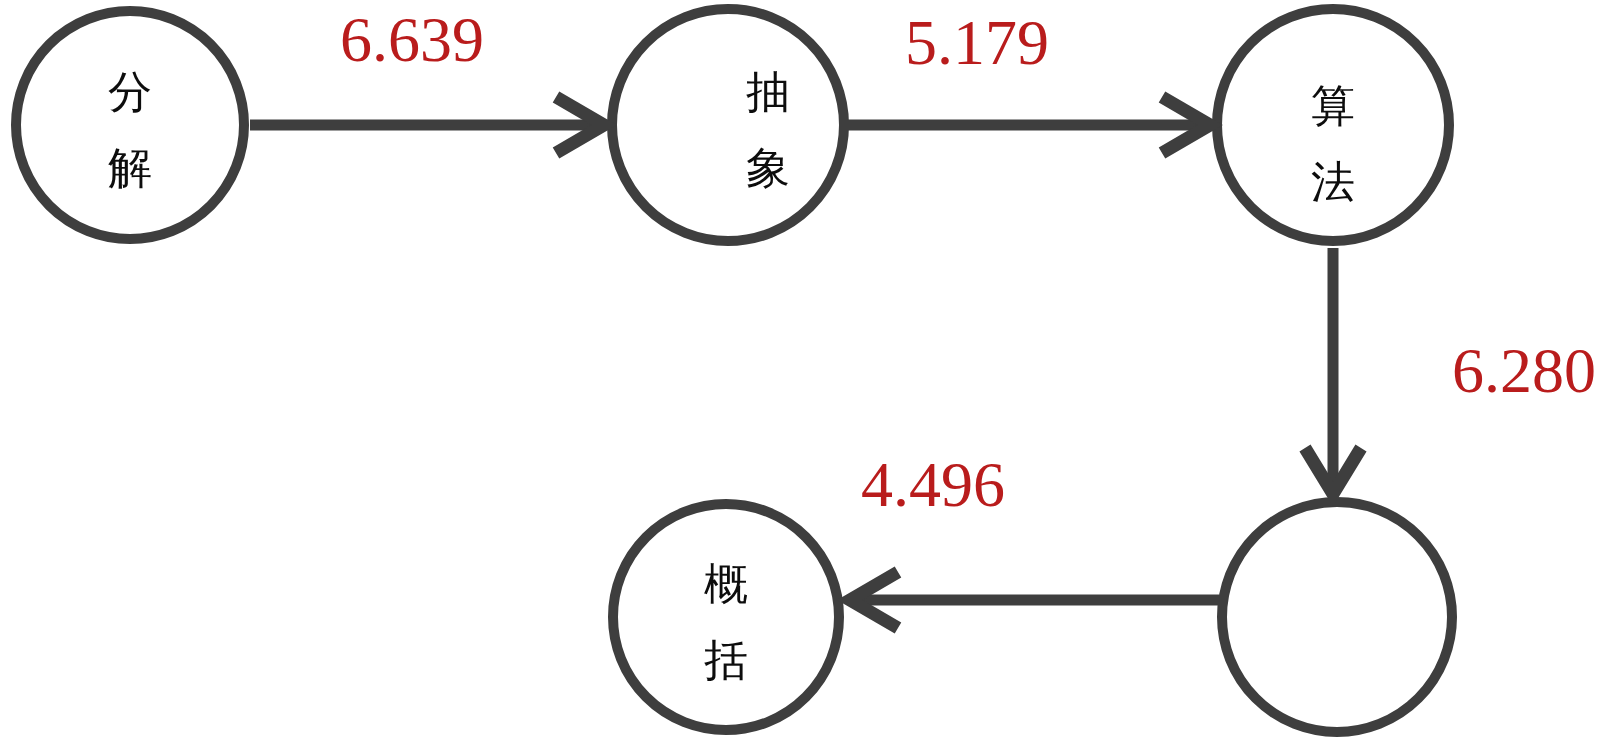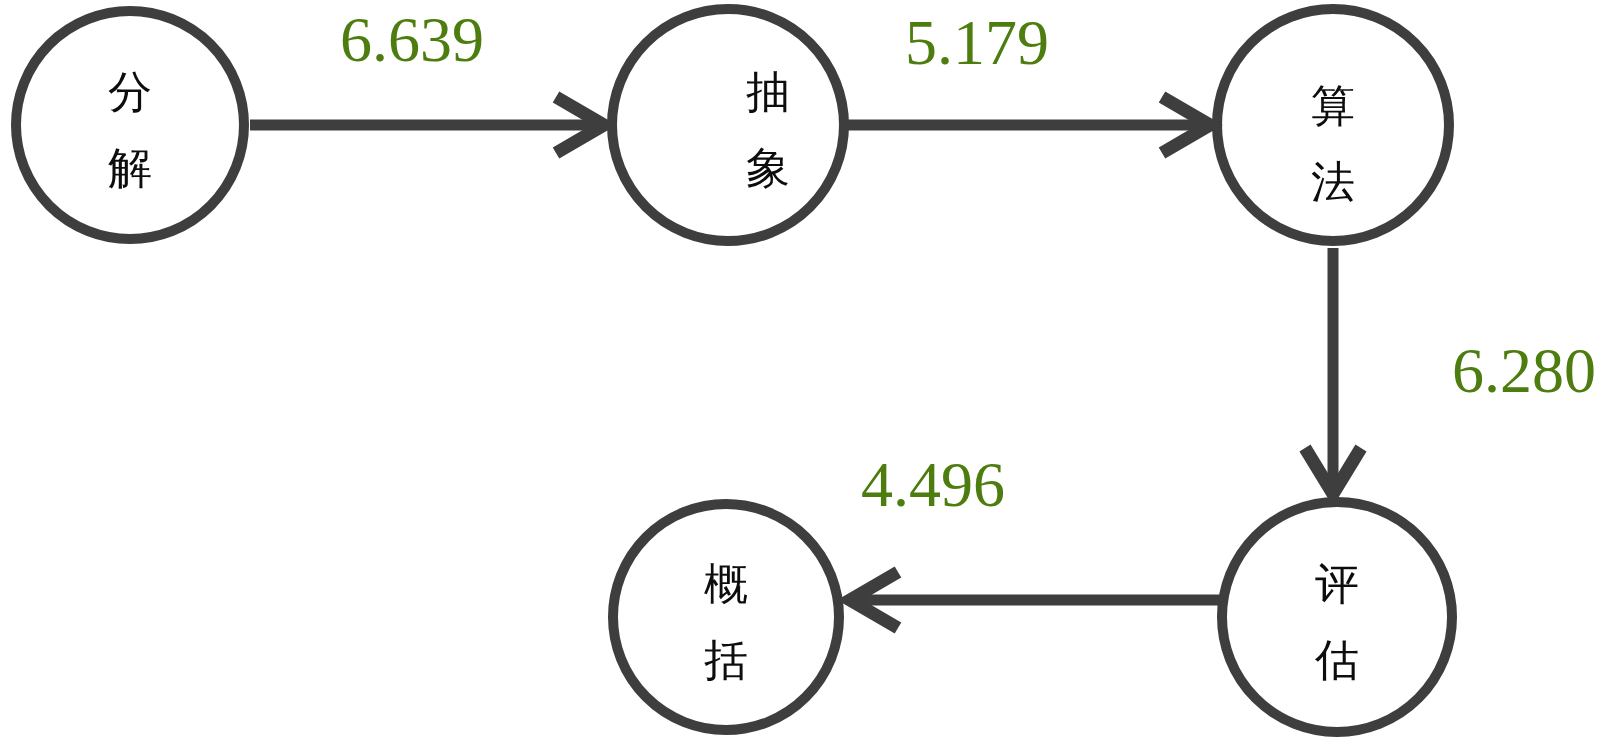--- a/index.html
+++ b/index.html
@@ -31,21 +31,21 @@
     text-align: center;
     word-break: break-all;
     color: #0d0d0d;
     user-select: none;
   }
   .edge-weight {
     position: absolute;
     transform: translate(-50%, -50%);
     font-size: 64px;
     line-height: 64px;
-    color: #4d7c0f;
+    color: #b91c1c;
     white-space: nowrap;
     user-select: none;
   }
 </style>
 </head>
 <body>
 
 <div class="canvas">
 
   <svg class="diagram-svg" viewBox="0 0 1600 752">
@@ -75,21 +75,20 @@
       <g>
         <line x1="1219" y1="600" x2="862" y2="600" stroke-width="11"></line>
         <polyline points="898,572 850,600 898,628" stroke-width="13"></polyline>
       </g>
     </g>
   </svg>
 
   <div class="node-label" style="left:130px;  top:131px;">分解</div>
   <div class="node-label" style="left:728px;  top:131px;margin-left:40px;">抽象</div>
   <div class="node-label" style="left:1333px; top:145px;">算法</div>
-  <div class="node-label" style="left:1337px; top:623px;">评估</div>
   <div class="node-label" style="left:726px;  top:623px;">概括</div>
 
   <div class="edge-weight" style="left:412px;  top:40px;">6.639</div>
   <div class="edge-weight" style="left:977px;  top:43px;text-align:center;">5.179</div>
   <div class="edge-weight" style="left:1524px; top:371px;">6.280</div>
   <div class="edge-weight" style="left:933px;  top:485px;">4.496</div>
 
 </div>
 
 </body></html>

